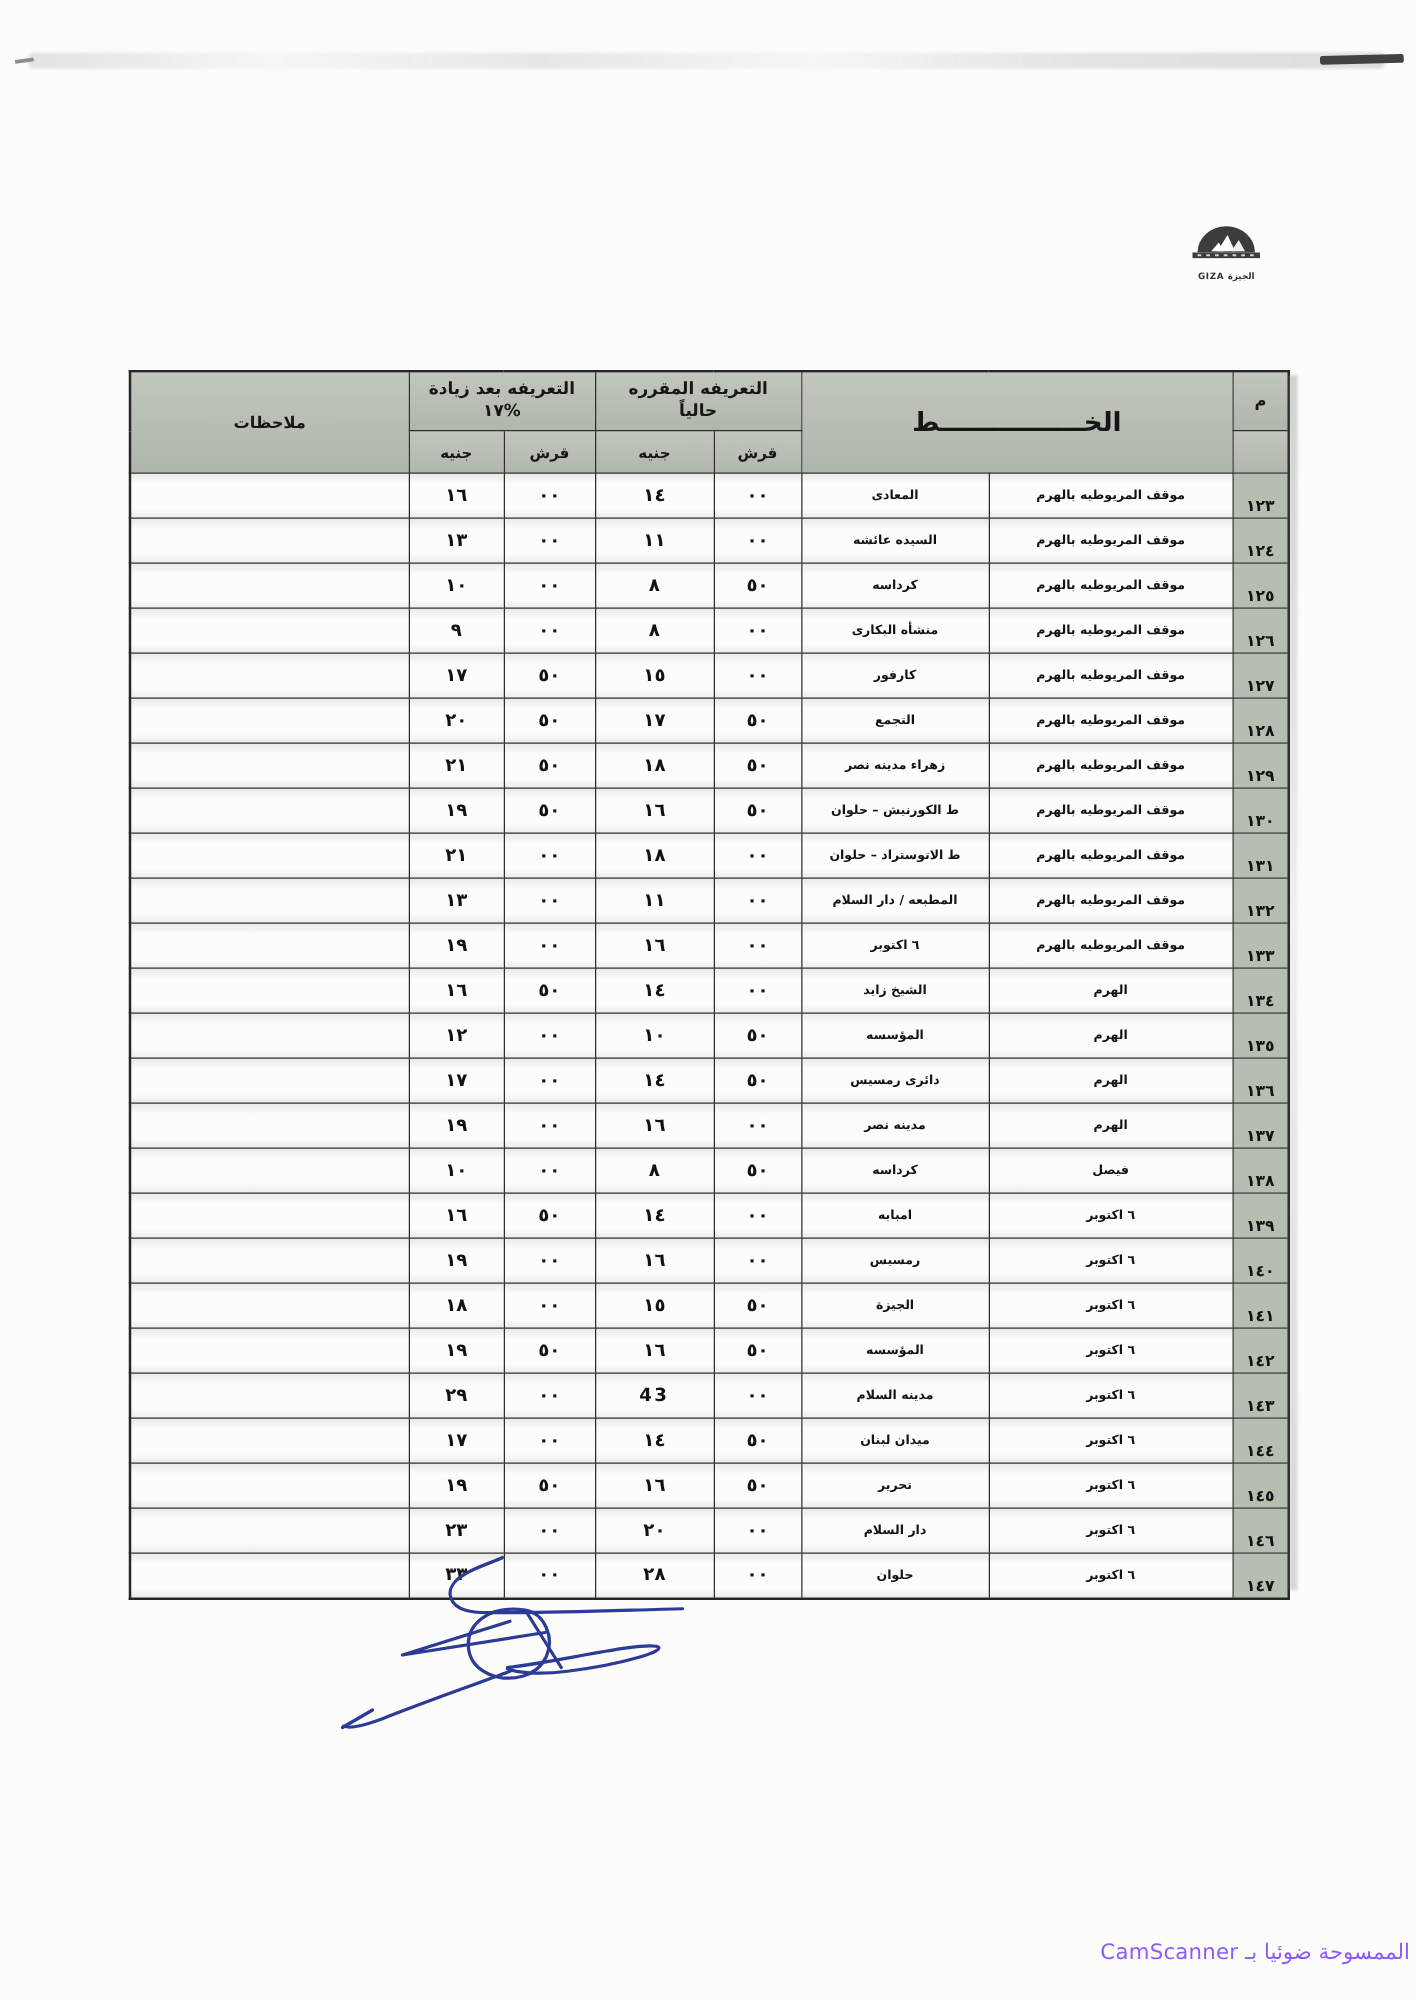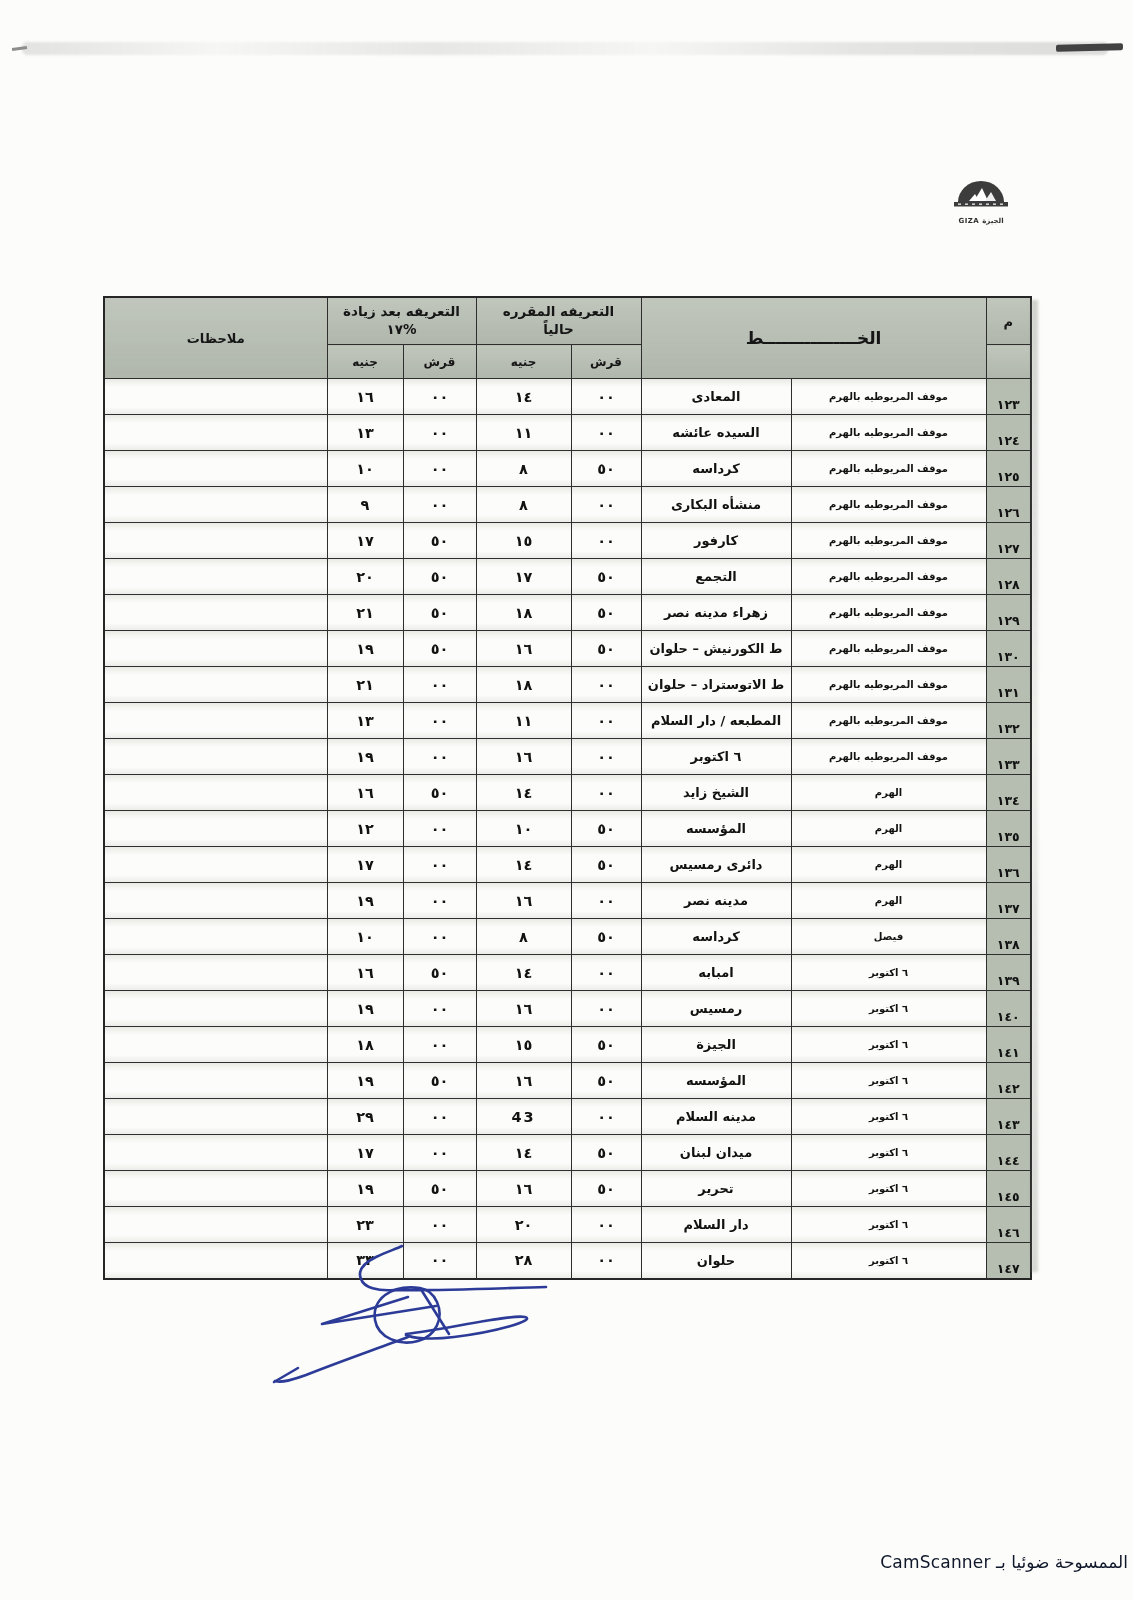--- a/index.html
+++ b/index.html
@@ -29,46 +29,46 @@
     border-collapse:collapse;direction:rtl;background:#fbfbf9;border:2px solid #262626;
   }
   .fare th,.fare td{border:1px solid #2e2e2e;padding:0;overflow:hidden;}
   .fare thead th{
     background:#b9c0b5;font-weight:bold;color:#161616;text-align:center;
     background-image:linear-gradient(180deg,rgba(255,255,255,.10),rgba(0,0,0,.05));
   }
   .hr1 th{height:46px;}
   .hr2 th{height:33px;}
   .h-index{font-size:13px;}
-  .h-line{font-size:17px;letter-spacing:1px;}
+  .h-line{font-size:21px;letter-spacing:1px;}
   .h-group{font-size:13.5px;line-height:1.3;}
   .h-sub{font-size:12px;}
   .h-notes{font-size:13px;}
   .fare tbody tr{
     height:36px;
     background:linear-gradient(180deg,#e9e9e6 0px,#fcfcfa 8px,#fcfcfa 28px,#eaeae7 36px);
   }
   .fare tbody td{text-align:center;vertical-align:middle;font-weight:bold;color:#121212;}
   td.c-idx{background:#b6beb2;vertical-align:top;font-size:12.5px;padding-top:16px;color:#20281e;}
   td.c-from{font-size:10px;margin-left:32px;}
-  td.c-to{font-size:13px;margin-top:28px;}
+  td.c-to{font-size:10px;margin-top:28px;}
   td.c-num{font-size:14.5px;letter-spacing:2px;}
   td.c-notes{}
   .right-smudge{
     position:absolute;left:1031px;top:300px;width:7px;height:972px;
     background:linear-gradient(180deg,rgba(125,132,120,.35),rgba(150,152,146,.12) 45%,rgba(125,132,120,.30));
     filter:blur(1.4px);
   }
   
   .signature{position:absolute;left:258px;top:1236px;width:300px;height:160px;}
   .signature path{fill:none;stroke:#2c3b97;stroke-width:2.6;stroke-linecap:round;stroke-linejoin:round;}
   
   .footer{
     position:absolute;top:1552px;right:5px;direction:rtl;
-    font-size:17px;color:#0f172a;letter-spacing:.2px;
+    font-size:17px;color:#8b5cf6;letter-spacing:.2px;
   }
 </style>
 </head>
 <body>
 
 <div class="page">
 
   <div class="artifact-band"></div>
   <div class="artifact-dash"></div>
   <div class="artifact-tick"></div>

